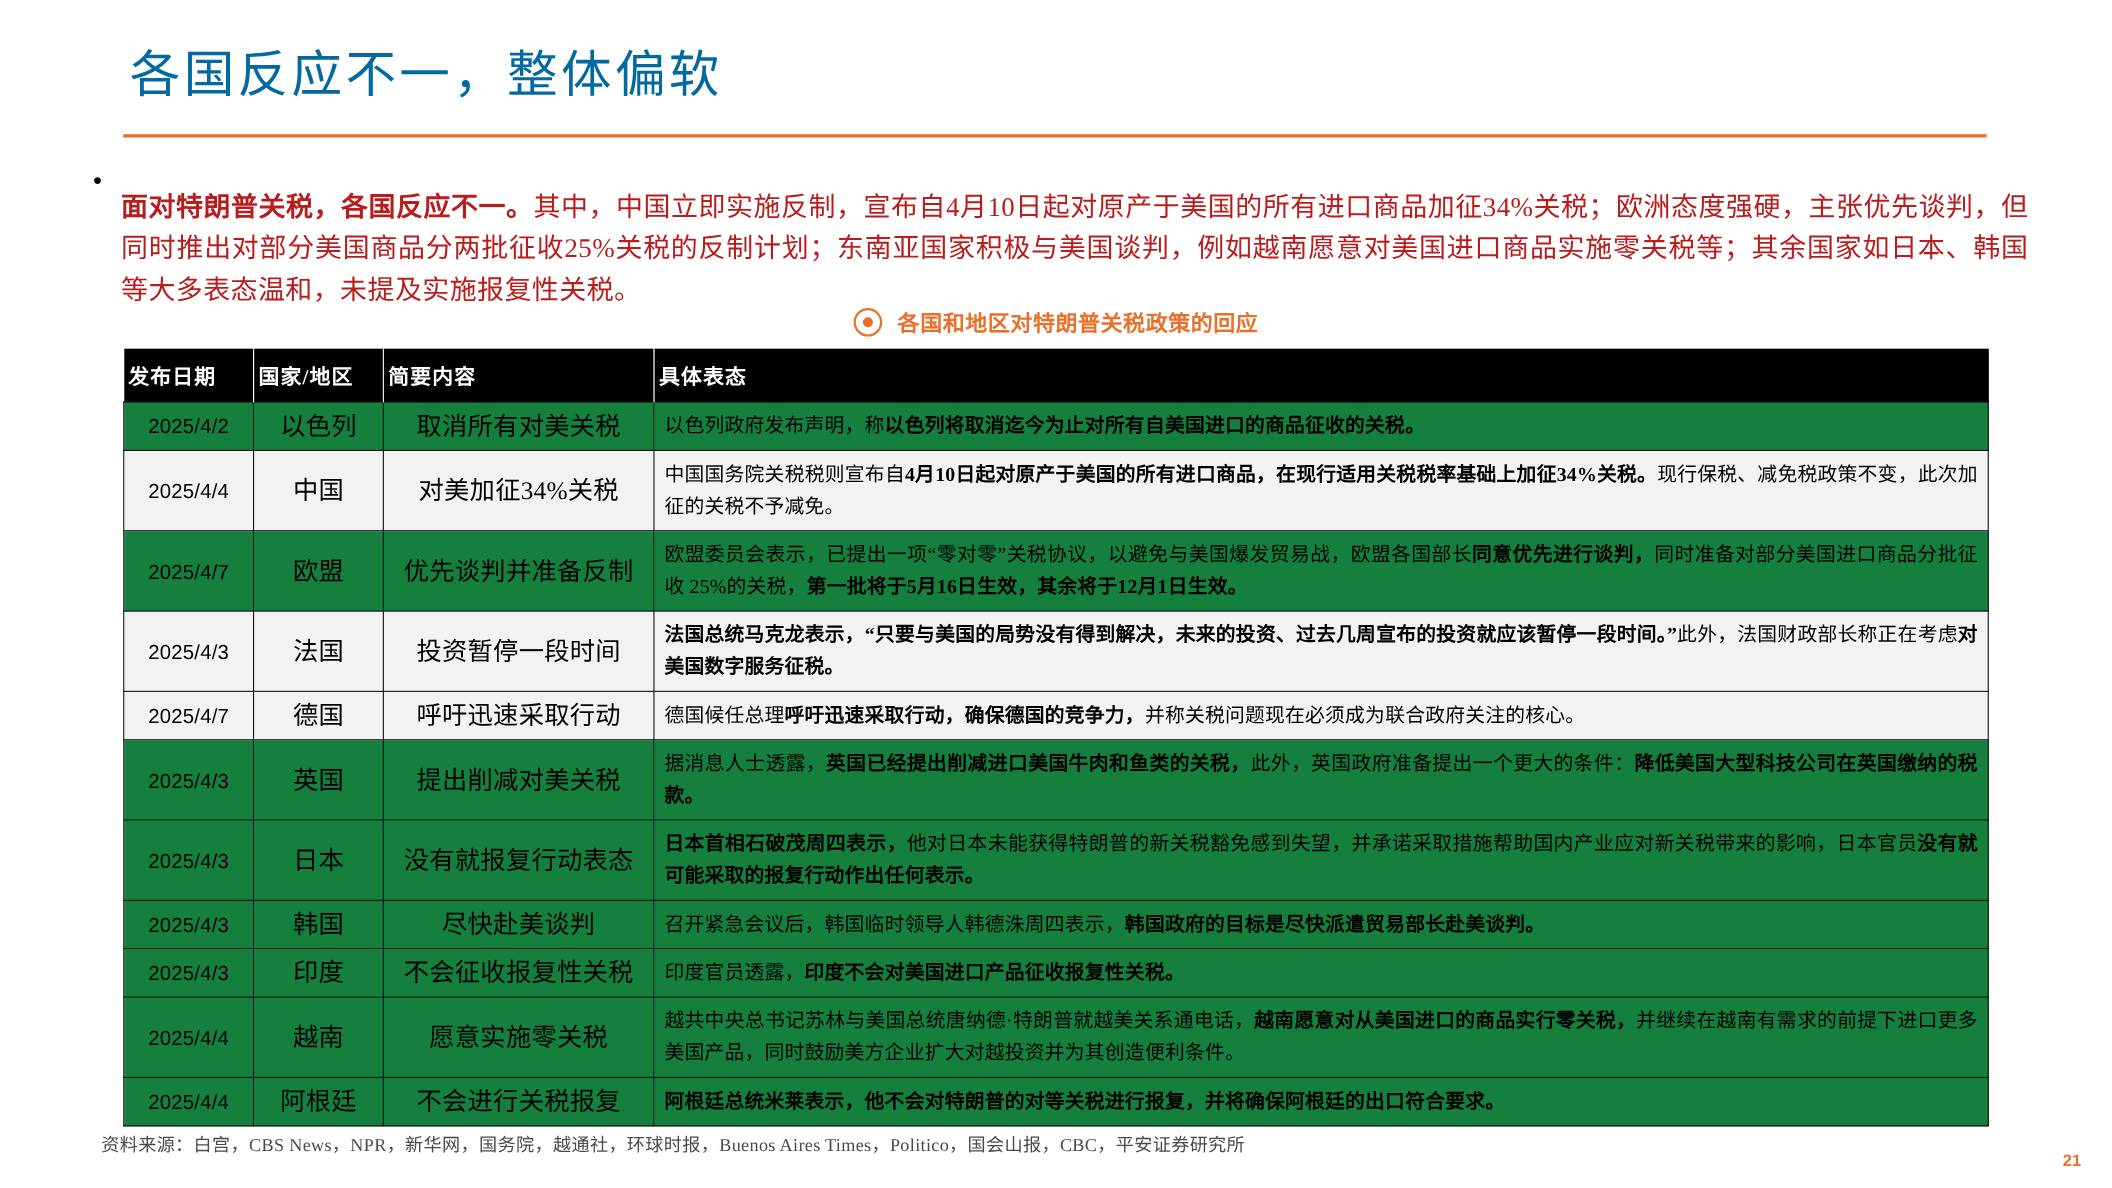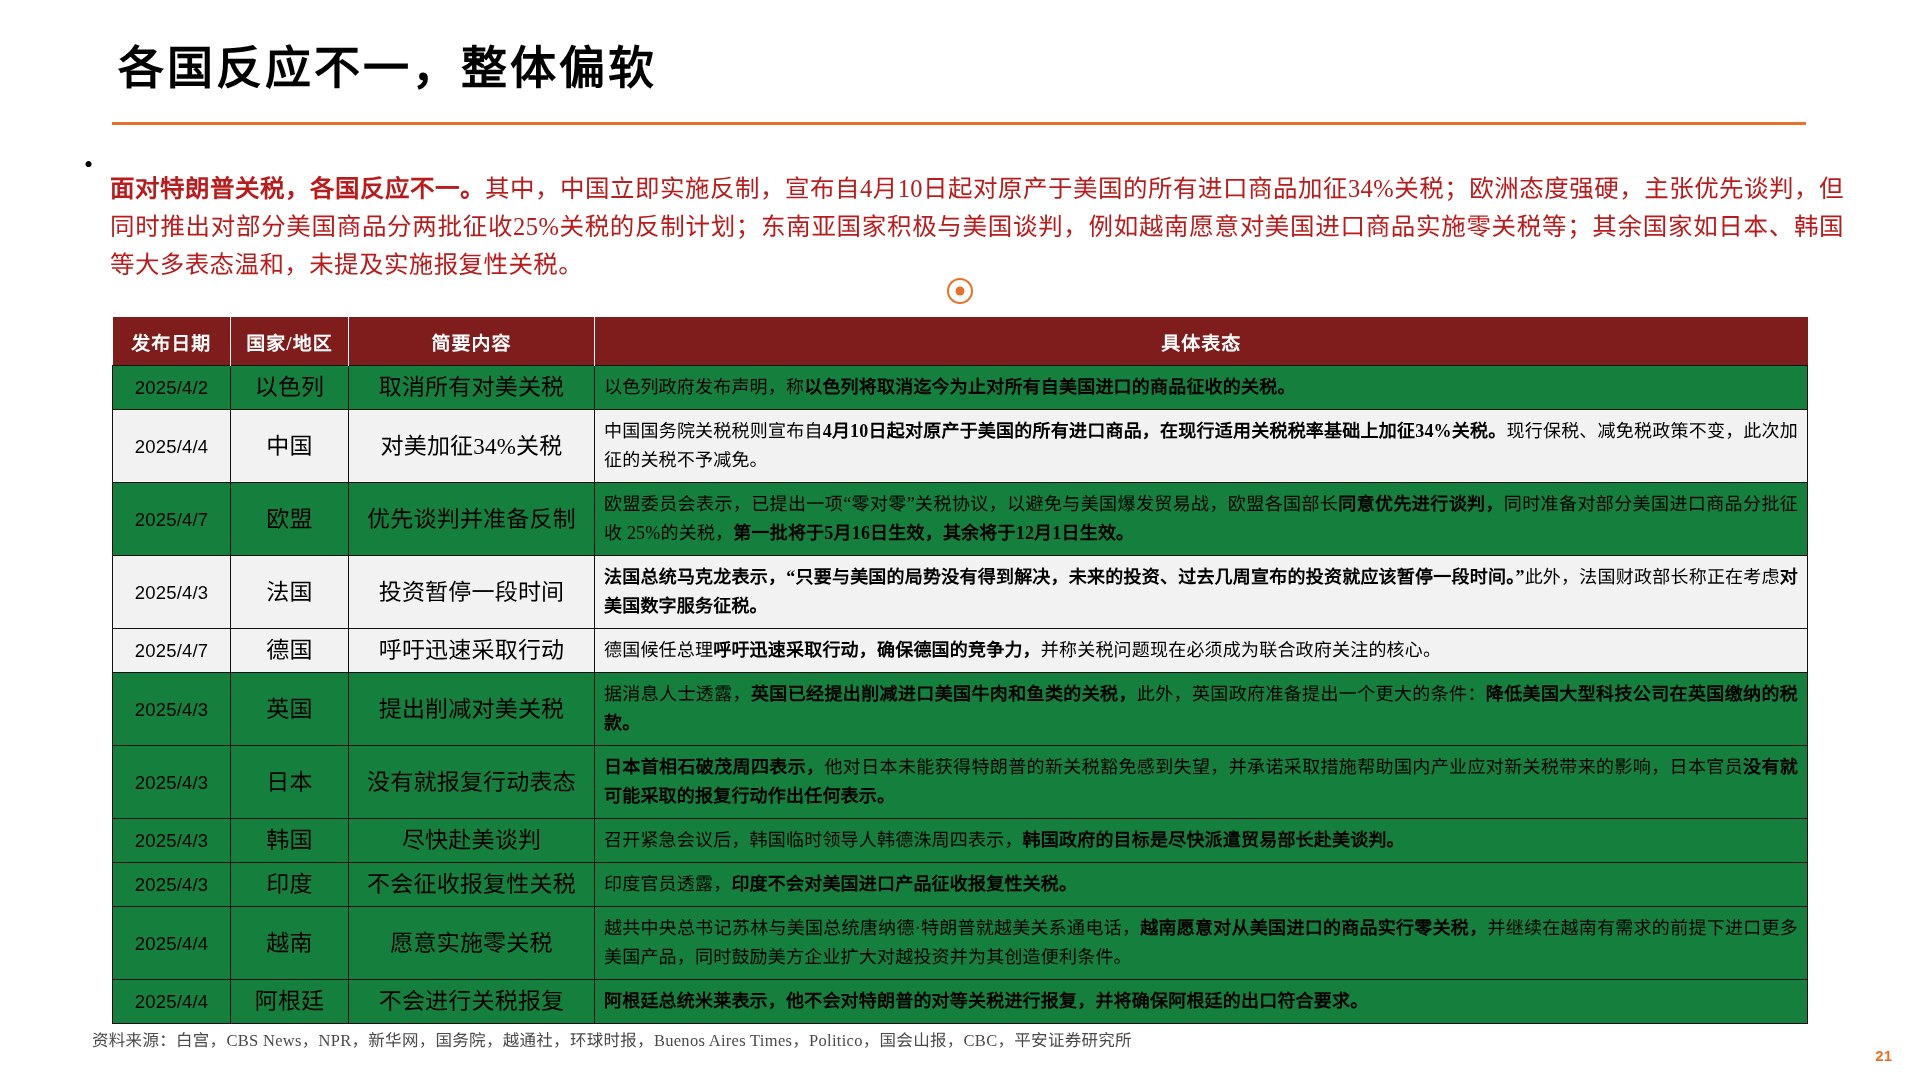--- a/index.html
+++ b/index.html
@@ -24,24 +24,24 @@
   
   .title-block {
     position: absolute;
     left: 118px;
     top: 40px;
     width: 1700px;
   }
   .slide-title {
     font-family: "Liberation Serif", "DejaVu Serif", serif;
     font-size: 46px;
-    font-weight: bold;
+    font-weight: normal;
     letter-spacing: 3px;
     line-height: 1.25;
-    color: #000000;
+    color: #0369a1;
     margin: 0;
     white-space: nowrap;
   }
   .title-rule {
     position: absolute;
     left: 112px;
     top: 122px;
     width: 1694px;
     height: 3px;
     background: #E8702A;
@@ -120,26 +120,26 @@
     top: 317px;
     width: 1696px;
   }
   table.resp {
     border-collapse: collapse;
     width: 100%;
     table-layout: fixed;
     font-size: 17.5px;
   }
   table.resp th {
-    background: #7f1d1d;
+    background: #000000;
     color: #ffffff;
     font-weight: bold;
     font-size: 19px;
     letter-spacing: 1px;
-    text-align: center;
+    text-align: left;
     padding: 9px 4px;
     border-left: 1.5px solid #ffffff;
     border-right: 1.5px solid #ffffff;
     height: 30px;
   }
   table.resp th:first-child { border-left: none; }
   table.resp th:last-child { border-right: none; }
 
   table.resp td {
     border: 1px solid #111111;
@@ -199,20 +199,21 @@
   </div>
   <div class="title-rule"></div>
 
   <div class="bullet-row">
     <span class="bullet-dot">•</span>
     <p class="bullet-text"><b>面对特朗普关税，各国反应不一。</b><span>其中，中国立即实施反制，宣布自4月10日起对原产于美国的所有进口商品加征34%关税；欧洲态度强硬，主张优先谈判，但同时推出对部分美国商品分两批征收25%关税的反制计划；东南亚国家积极与美国谈判，例如越南愿意对美国进口商品实施零关税等；其余国家如日本、韩国等大多表态温和，未提及实施报复性关税。</span></p>
   </div>
 
   <div class="caption-row">
     <span class="caption-icon"></span>
+    <span class="caption-text">各国和地区对特朗普关税政策的回应</span>
   </div>
 
   <div class="table-wrap">
     <table class="resp">
       <colgroup>
         <col class="w-date">
         <col class="w-country">
         <col class="w-brief">
         <col class="w-detail">
       </colgroup>

